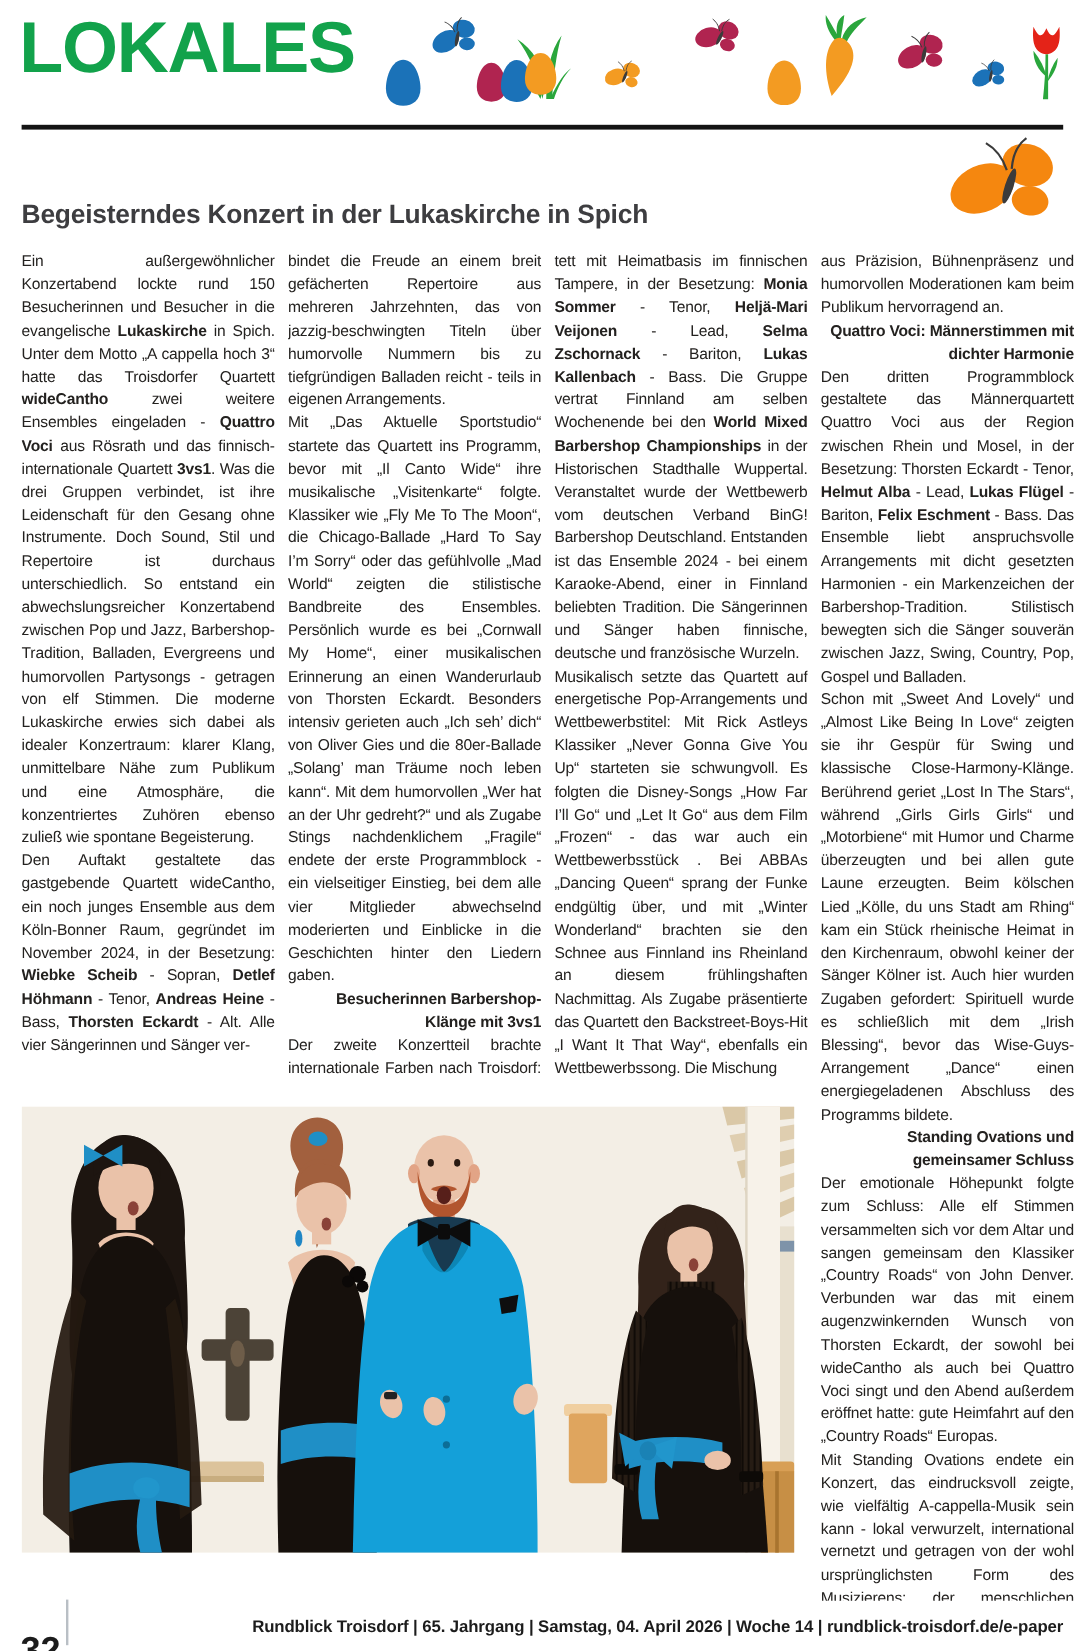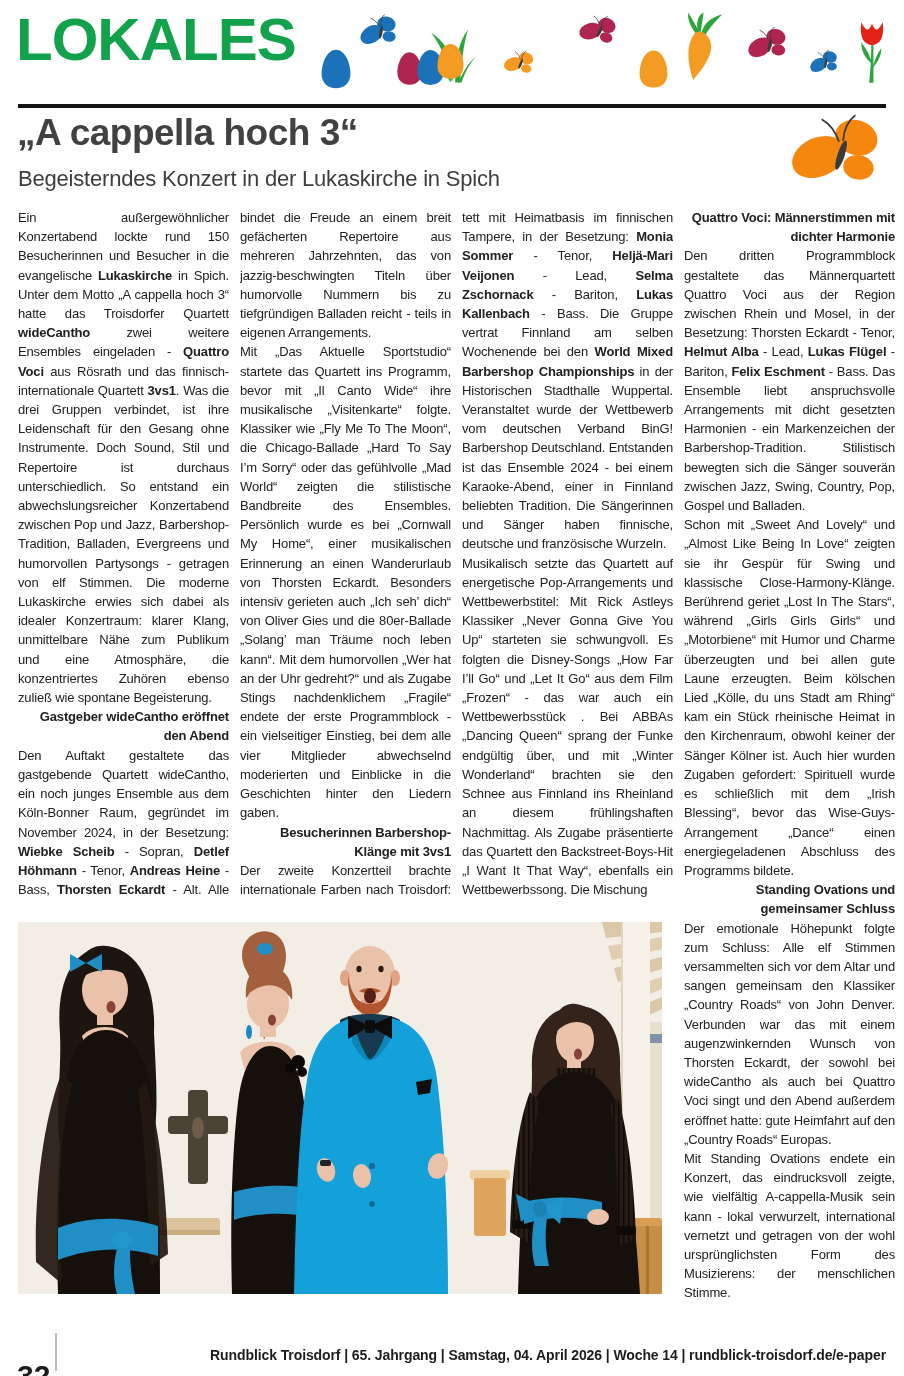--- a/index.html
+++ b/index.html
@@ -7,21 +7,21 @@
         font-family:"Liberation Sans",sans-serif;color:#23211f;}
   
   .section-title{position:absolute;left:16px;top:10px;margin:0;font-size:60px;line-height:1;
         font-weight:700;letter-spacing:-1px;}
   .decor-row{position:absolute;left:300px;top:0;width:590px;height:100px;}
   .decor-icon{position:absolute;display:block;}
   .rule{position:absolute;left:18px;top:104px;width:868px;height:3.5px;background:currentColor;}
   
   .article-title{position:absolute;left:17px;top:112px;margin:0;font-size:37px;font-weight:700;
         color:#414144;letter-spacing:-0.5px;}
-  .article-subtitle{position:absolute;left:18px;top:166px;margin:0;font-size:22px;font-weight:400;
+  .article-subtitle{position:absolute;left:18px;top:166px;margin:0;font-size:22px;font-weight:700;
         color:#3d3d40;letter-spacing:-0.2px;}
   .butterfly-large{position:absolute;left:786px;top:108px;width:106px;height:92px;}
   
   .col{position:absolute;top:208px;width:211px;overflow:hidden;font-size:13px;line-height:19.2px;
         text-align:justify;hyphens:auto;-webkit-hyphens:auto;letter-spacing:-0.15px;}
   .col p{margin:0;}
   .col .subhead{font-weight:700;text-align:right;}
   .col .b{font-weight:700;}
   #col-0{left:18px;height:690px;}
   #col-1{left:240px;height:690px;}
@@ -116,42 +116,41 @@
     <svg class="decor-icon" style="left: 508px; top: 48px; width: 34px; height: 30px; transform: rotate(-8deg); color: rgb(27, 114, 184);">
         <use href="#sym-butterfly"></use>
       </svg>
     <svg class="decor-icon" style="left: 554px; top: 12px; width: 36px; height: 78px; color: rgb(228, 35, 24);">
         <use href="#sym-tulip"></use>
       </svg>
   </div>
 
   <div class="rule" style="color: rgb(20, 20, 20);"></div>
 
-  <h2 class="article-title">„A cappella hoch 3“</h2>
   <h3 class="article-subtitle">Begeisterndes Konzert in der Lukaskirche in Spich</h3>
   <svg class="butterfly-large" viewBox="0 0 100 90" style="color: rgb(245, 135, 15);">
       <use href="#sym-butterfly"></use>
     </svg>
 
   <div class="col" id="col-0" lang="de">
       <p class="para"><span>Ein außergewöhnlicher Konzertabend lockte rund 150 Besucherinnen und Besucher in die evangelische </span><span class="b">Lukaskirche</span><span> in Spich. Unter dem Motto „A cappella hoch 3“ hatte das Troisdorfer Quartett </span><span class="b">wideCantho</span><span> zwei weitere Ensembles eingeladen - </span><span class="b">Quattro Voci</span><span> aus Rösrath und das finnisch-internationale Quartett </span><span class="b">3vs1</span><span>. Was die drei Gruppen verbindet, ist ihre Leidenschaft für den Gesang ohne Instrumente. Doch Sound, Stil und Repertoire ist durchaus unterschiedlich. So entstand ein abwechslungsreicher Konzertabend zwischen Pop und Jazz, Barbershop-Tradition, Balladen, Evergreens und humorvollen Partysongs - getragen von elf Stimmen. Die moderne Lukaskirche erwies sich dabei als idealer Konzertraum: klarer Klang, unmittelbare Nähe zum Publikum und eine Atmosphäre, die konzentriertes Zuhören ebenso zuließ wie spontane Begeisterung.</span></p>
-      <p class="subhead"><span class="b">Gastgeber wideCantho eröffnet den Abend</span></p>
       <p class="para"><span>Den Auftakt gestaltete das gastgebende Quartett wideCantho, ein noch junges Ensemble aus dem Köln-Bonner Raum, gegründet im November 2024, in der Besetzung: </span><span class="b">Wiebke Scheib</span><span> - Sopran, </span><span class="b">Detlef Höhmann</span><span> - Tenor, </span><span class="b">Andreas Heine</span><span> - Bass, </span><span class="b">Thorsten Eckardt</span><span> - Alt. Alle vier Sängerinnen und Sänger ver-</span></p>
     </div>
   <div class="col" id="col-1" lang="de">
       <p class="para"><span>bindet die Freude an einem breit gefächerten Repertoire aus mehreren Jahrzehnten, das von jazzig-beschwingten Titeln über humorvolle Nummern bis zu tiefgründigen Balladen reicht - teils in eigenen Arrangements.</span></p>
       <p class="para"><span>Mit „Das Aktuelle Sportstudio“ startete das Quartett ins Programm, bevor mit „Il Canto Wide“ ihre musikalische „Visitenkarte“ folgte. Klassiker wie „Fly Me To The Moon“, die Chicago-Ballade „Hard To Say I’m Sorry“ oder das gefühlvolle „Mad World“ zeigten die stilistische Bandbreite des Ensembles. Persönlich wurde es bei „Cornwall My Home“, einer musikalischen Erinnerung an einen Wanderurlaub von Thorsten Eckardt. Besonders intensiv gerieten auch „Ich seh’ dich“ von Oliver Gies und die 80er-Ballade „Solang’ man Träume noch leben kann“. Mit dem humorvollen „Wer hat an der Uhr gedreht?“ und als Zugabe Stings nachdenklichem „Fragile“ endete der erste Programmblock - ein vielseitiger Einstieg, bei dem alle vier Mitglieder abwechselnd moderierten und Einblicke in die Geschichten hinter den Liedern gaben.</span></p>
       <p class="subhead"><span class="b">Besucherinnen Barbershop-Klänge mit 3vs1</span></p>
       <p class="para"><span>Der zweite Konzertteil brachte internationale Farben nach Troisdorf: 3vs1, ein gemischtes Quar-</span></p>
     </div>
   <div class="col" id="col-2" lang="de">
       <p class="para"><span>tett mit Heimatbasis im finnischen Tampere, in der Besetzung: </span><span class="b">Monia Sommer</span><span> - Tenor, </span><span class="b">Heljä-Mari Veijonen</span><span> - Lead, </span><span class="b">Selma Zschornack</span><span> - Bariton, </span><span class="b">Lukas Kallenbach</span><span> - Bass. Die Gruppe vertrat Finnland am selben Wochenende bei den </span><span class="b">World Mixed Barbershop Championships</span><span> in der Historischen Stadthalle Wuppertal. Veranstaltet wurde der Wettbewerb vom deutschen Verband BinG! Barbershop Deutschland. Entstanden ist das Ensemble 2024 - bei einem Karaoke-Abend, einer in Finnland beliebten Tradition. Die Sängerinnen und Sänger haben finnische, deutsche und französische Wurzeln.</span></p>
       <p class="para"><span>Musikalisch setzte das Quartett auf energetische Pop-Arrangements und Wettbewerbstitel: Mit Rick Astleys Klassiker „Never Gonna Give You Up“ starteten sie schwungvoll. Es folgten die Disney-Songs „How Far I’ll Go“ und „Let It Go“ aus dem Film „Frozen“ - das war auch ein Wettbewerbsstück . Bei ABBAs „Dancing Queen“ sprang der Funke endgültig über, und mit „Winter Wonderland“ brachten sie den Schnee aus Finnland ins Rheinland an diesem frühlingshaften Nachmittag. Als Zugabe präsentierte das Quartett den Backstreet-Boys-Hit „I Want It That Way“, ebenfalls ein Wettbewerbssong. Die Mischung</span></p>
     </div>
   <div class="col" id="col-3" lang="de">
+      <p class="para"><span>aus Präzision, Bühnenpräsenz und humorvollen Moderationen kam beim Publikum hervorragend an.</span></p>
       <p class="subhead"><span class="b">Quattro Voci: Männerstimmen mit dichter Harmonie</span></p>
       <p class="para"><span>Den dritten Programmblock gestaltete das Männerquartett Quattro Voci aus der Region zwischen Rhein und Mosel, in der Besetzung: Thorsten Eckardt - Tenor, </span><span class="b">Helmut Alba</span><span> - Lead, </span><span class="b">Lukas Flügel</span><span> - Bariton, </span><span class="b">Felix Eschment</span><span> - Bass. Das Ensemble liebt anspruchsvolle Arrangements mit dicht gesetzten Harmonien - ein Markenzeichen der Barbershop-Tradition. Stilistisch bewegten sich die Sänger souverän zwischen Jazz, Swing, Country, Pop, Gospel und Balladen.</span></p>
       <p class="para"><span>Schon mit „Sweet And Lovely“ und „Almost Like Being In Love“ zeigten sie ihr Gespür für Swing und klassische Close-Harmony-Klänge. Berührend geriet „Lost In The Stars“, während „Girls Girls Girls“ und „Motorbiene“ mit Humor und Charme überzeugten und bei allen gute Laune erzeugten. Beim kölschen Lied „Kölle, du uns Stadt am Rhing“ kam ein Stück rheinische Heimat in den Kirchenraum, obwohl keiner der Sänger Kölner ist. Auch hier wurden Zugaben gefordert: Spirituell wurde es schließlich mit dem „Irish Blessing“, bevor das Wise-Guys-Arrangement „Dance“ einen energiegeladenen Abschluss des Programms bildete.</span></p>
       <p class="subhead"><span class="b">Standing Ovations und gemeinsamer Schluss</span></p>
       <p class="para"><span>Der emotionale Höhepunkt folgte zum Schluss: Alle elf Stimmen versammelten sich vor dem Altar und sangen gemeinsam den Klassiker „Country Roads“ von John Denver. Verbunden war das mit einem augenzwinkernden Wunsch von Thorsten Eckardt, der sowohl bei wideCantho als auch bei Quattro Voci singt und den Abend außerdem eröffnet hatte: gute Heimfahrt auf den „Country Roads“ Europas.</span></p>
       <p class="para"><span>Mit Standing Ovations endete ein Konzert, das eindrucksvoll zeigte, wie vielfältig A-cappella-Musik sein kann - lokal verwurzelt, international vernetzt und getragen von der wohl ursprünglichsten Form des Musizierens: der menschlichen Stimme.</span></p>
     </div>
 
   <figure class="photo">
     <svg viewBox="0 0 644 372">

